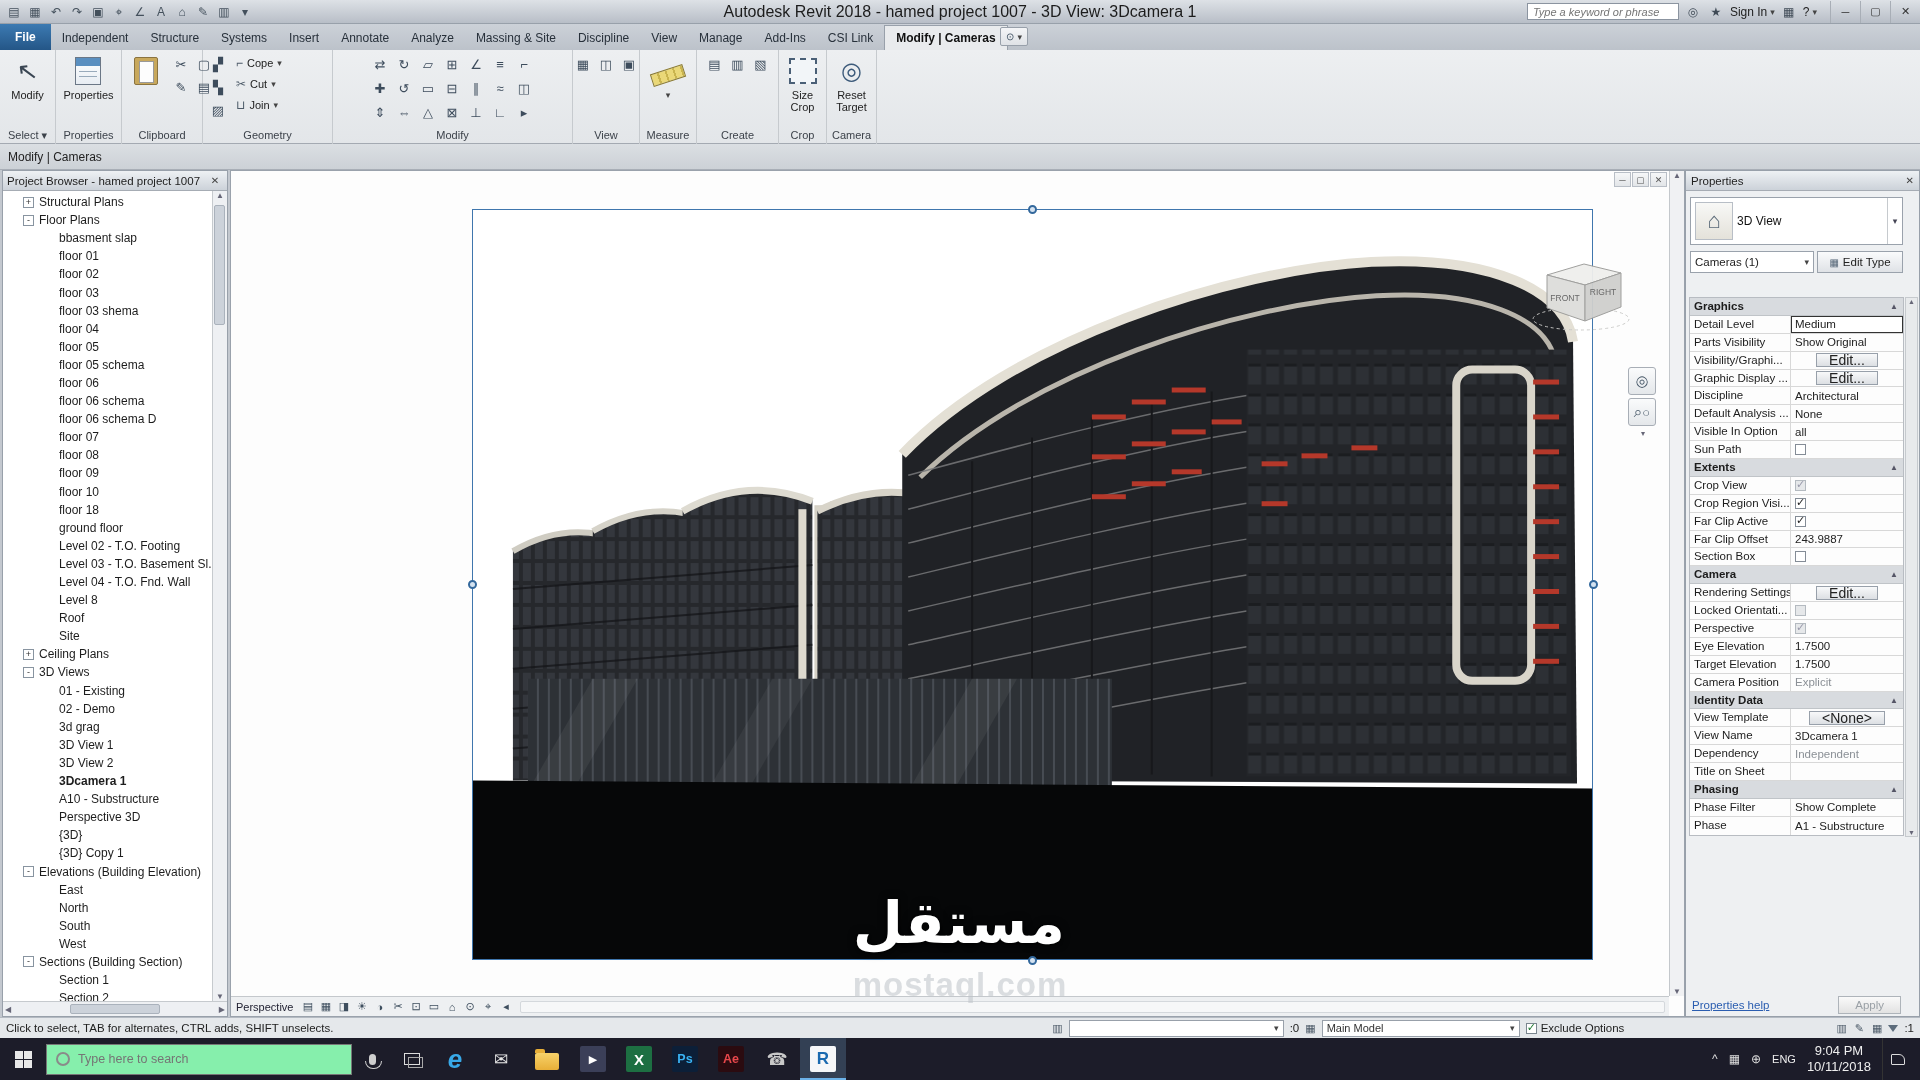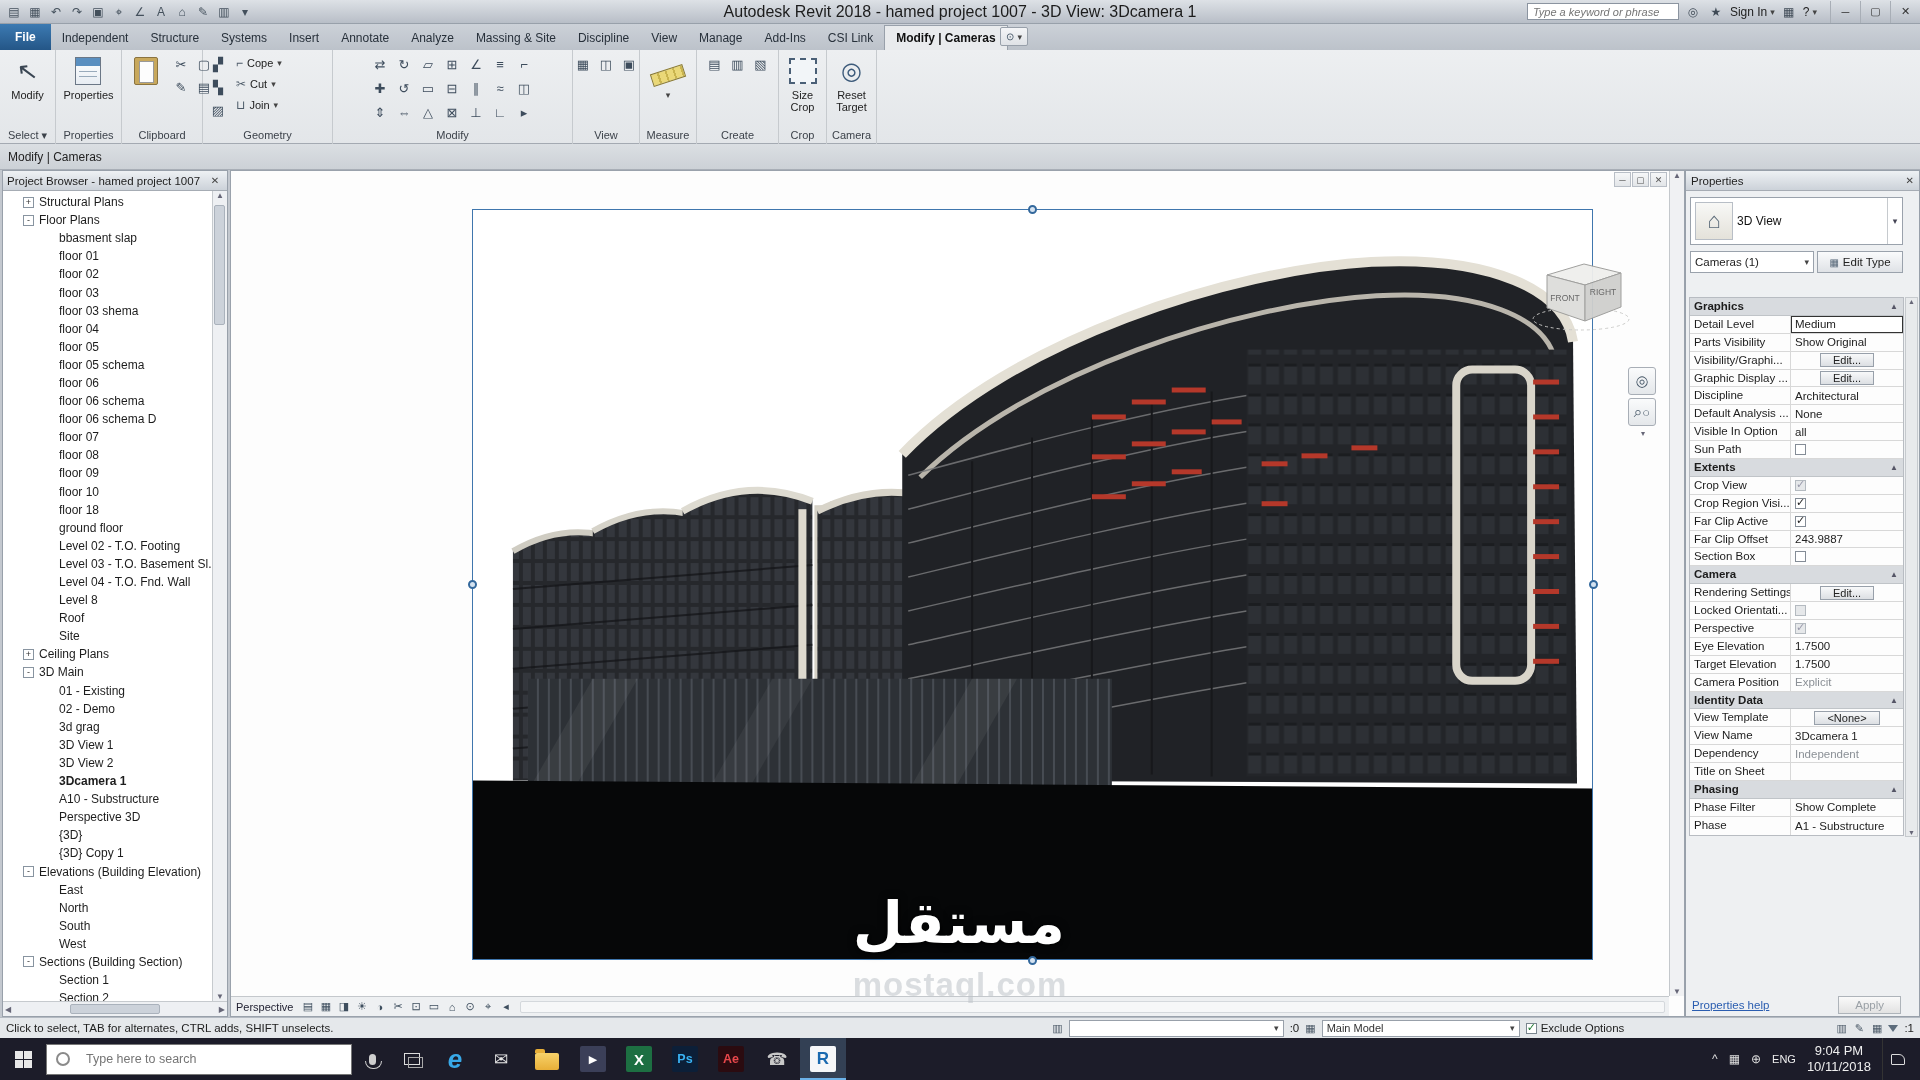--- a/index.html
+++ b/index.html
@@ -104,21 +104,21 @@
   .pgrid{position:absolute;left:3px;top:126px;right:15px;border:1px solid #b8bcc2;background:#fff}
   .prow{display:flex;height:17.9px;border-bottom:1px solid #d8d8d8;align-items:stretch;background:#fdfdfd}
   .prow:last-child{border-bottom:none}
   .prow .pl{width:101px;min-width:101px;padding:2px 4px;border-right:1px solid #d8d8d8;white-space:nowrap;overflow:hidden;color:#1c1c1c}
   .prow .pv{flex:1;padding:1px 4px;white-space:nowrap;overflow:hidden;display:flex;align-items:center}
   .prow.group{background:#d8dbdf;font-weight:bold;border-bottom:1px solid #c0c4c8}
   .prow.group .pl{width:auto;flex:1;border-right:none}
   .gchev{display:none}
   .prow.group .gchev{display:flex;align-items:center;padding-right:5px;font-size:8px;color:#556}
   .pvbtn{display:none}
-  .prow.btn .pvbtn{display:block;margin:0 auto;border:1px solid #98a0aa;background:linear-gradient(#f8f9fa,#dcdfe3);font-size:11px;line-height:12px;padding:0 12px;color:#222}
+  .prow.btn .pvbtn{display:block;margin:0 auto;border:1px solid #98a0aa;background:linear-gradient(#f8f9fa,#dcdfe3);font-size:14px;line-height:12px;padding:0 12px;color:#222}
   .pvchk{display:none}
   .prow.chk .pvchk{display:block;width:11px;height:11px;border:1px solid #848c96;background:#fff;position:relative}
   .prow.chk.on .pvchk::after{content:"✓";position:absolute;top:-3px;left:0;font-size:11px;color:#222}
   .prow.chk.dis .pvchk{background:#e6e8ea;border-color:#b4bac0}
   .prow.chk.on.dis .pvchk::after{color:#99a}
   .prow.dim .pvtext{color:#8b9096}
   .prow.focus .pv{box-shadow:inset 0 0 0 1px #333;background:#fff}
   .pscroll{position:absolute;right:1px;top:126px;width:13px;height:540px;background:#e8eaec;border:1px solid #c6cace;display:flex;flex-direction:column;align-items:center;justify-content:space-between;font-size:7px;color:#667}
   .pfooter{position:absolute;left:0;right:0;bottom:0;height:22px;display:flex;align-items:center;padding:0 6px}
   .phelp{color:#2a5db0;text-decoration:underline;font-size:11.5px}
@@ -132,21 +132,21 @@
   .sbchk{display:flex;align-items:center;gap:4px}
   .sbchkbox{width:11px;height:11px;border:1px solid #7a868f;background:#fff;position:relative}
   .sbchkbox::after{content:"✓";position:absolute;top:-3px;left:0;font-size:11px;color:#1d7a30}
   .funnel{width:0;height:0;border-left:5px solid transparent;border-right:5px solid transparent;border-top:7px solid #5c6c7c}
 
   
   .taskbar{position:absolute;left:0;right:0;bottom:0;height:42px;background:#1c1c29;display:flex;align-items:center;color:#eee;z-index:30}
   .tstart{width:46px;height:42px;display:flex;align-items:center;justify-content:center}
   .winlogo{display:grid;grid-template-columns:8px 8px;grid-template-rows:8px 8px;gap:1px}
   .winlogo span{background:#e8e8e8}
-  .tsearch{width:306px;height:31px;background:#ffffff;border:1px solid #777;display:flex;align-items:center;gap:16px;padding:0 9px;color:#555}
+  .tsearch{width:306px;height:31px;background:#86efac;border:1px solid #777;display:flex;align-items:center;gap:8px;padding:0 9px;color:#555}
   .cortana{width:14px;height:14px;border:2px solid #8a8a8a;border-radius:50%}
   .tsearch input{border:none;outline:none;flex:1;font-size:12.5px;color:#555;background:transparent;font-family:"Liberation Sans",sans-serif}
   .tsmall{width:40px;height:42px;display:flex;align-items:center;justify-content:center}
   .micico{width:7px;height:11px;border-radius:4px;background:#cfcfcf;position:relative}
   .micico::after{content:"";position:absolute;left:-4px;bottom:-4px;width:15px;height:7px;border:1px solid #cfcfcf;border-top:none;border-radius:0 0 8px 8px}
   .tviewico{width:16px;height:12px;border:1px solid #ddd;position:relative;background:transparent}
   .tviewico::after{content:"";position:absolute;left:3px;top:3px;right:-4px;bottom:-4px;border:1px solid #aaa}
   .tapp{width:46px;height:42px;display:flex;align-items:center;justify-content:center}
   .tapp .ic{width:26px;height:26px;display:flex;align-items:center;justify-content:center;border-radius:2px;font-size:14px}
   .tapp.active{background:rgba(120,170,215,.25);box-shadow:inset 0 -2px 0 #6cb2e8}
@@ -569,21 +569,21 @@
             <span class="tlabel">Site</span>
           </div>
 
           <div class="trow lvl0 hasbox">
             <span class="tbox">+</span>
             <span class="tlabel">Ceiling Plans</span>
           </div>
 
           <div class="trow lvl0 hasbox">
             <span class="tbox">-</span>
-            <span class="tlabel">3D Main</span>
+            <span class="tlabel">3D Views</span>
           </div>
 
           <div class="trow lvl1">
             <span class="tbox"></span>
             <span class="tlabel">01 - Existing</span>
           </div>
 
           <div class="trow lvl1">
             <span class="tbox"></span>
             <span class="tlabel">02 - Demo</span>

